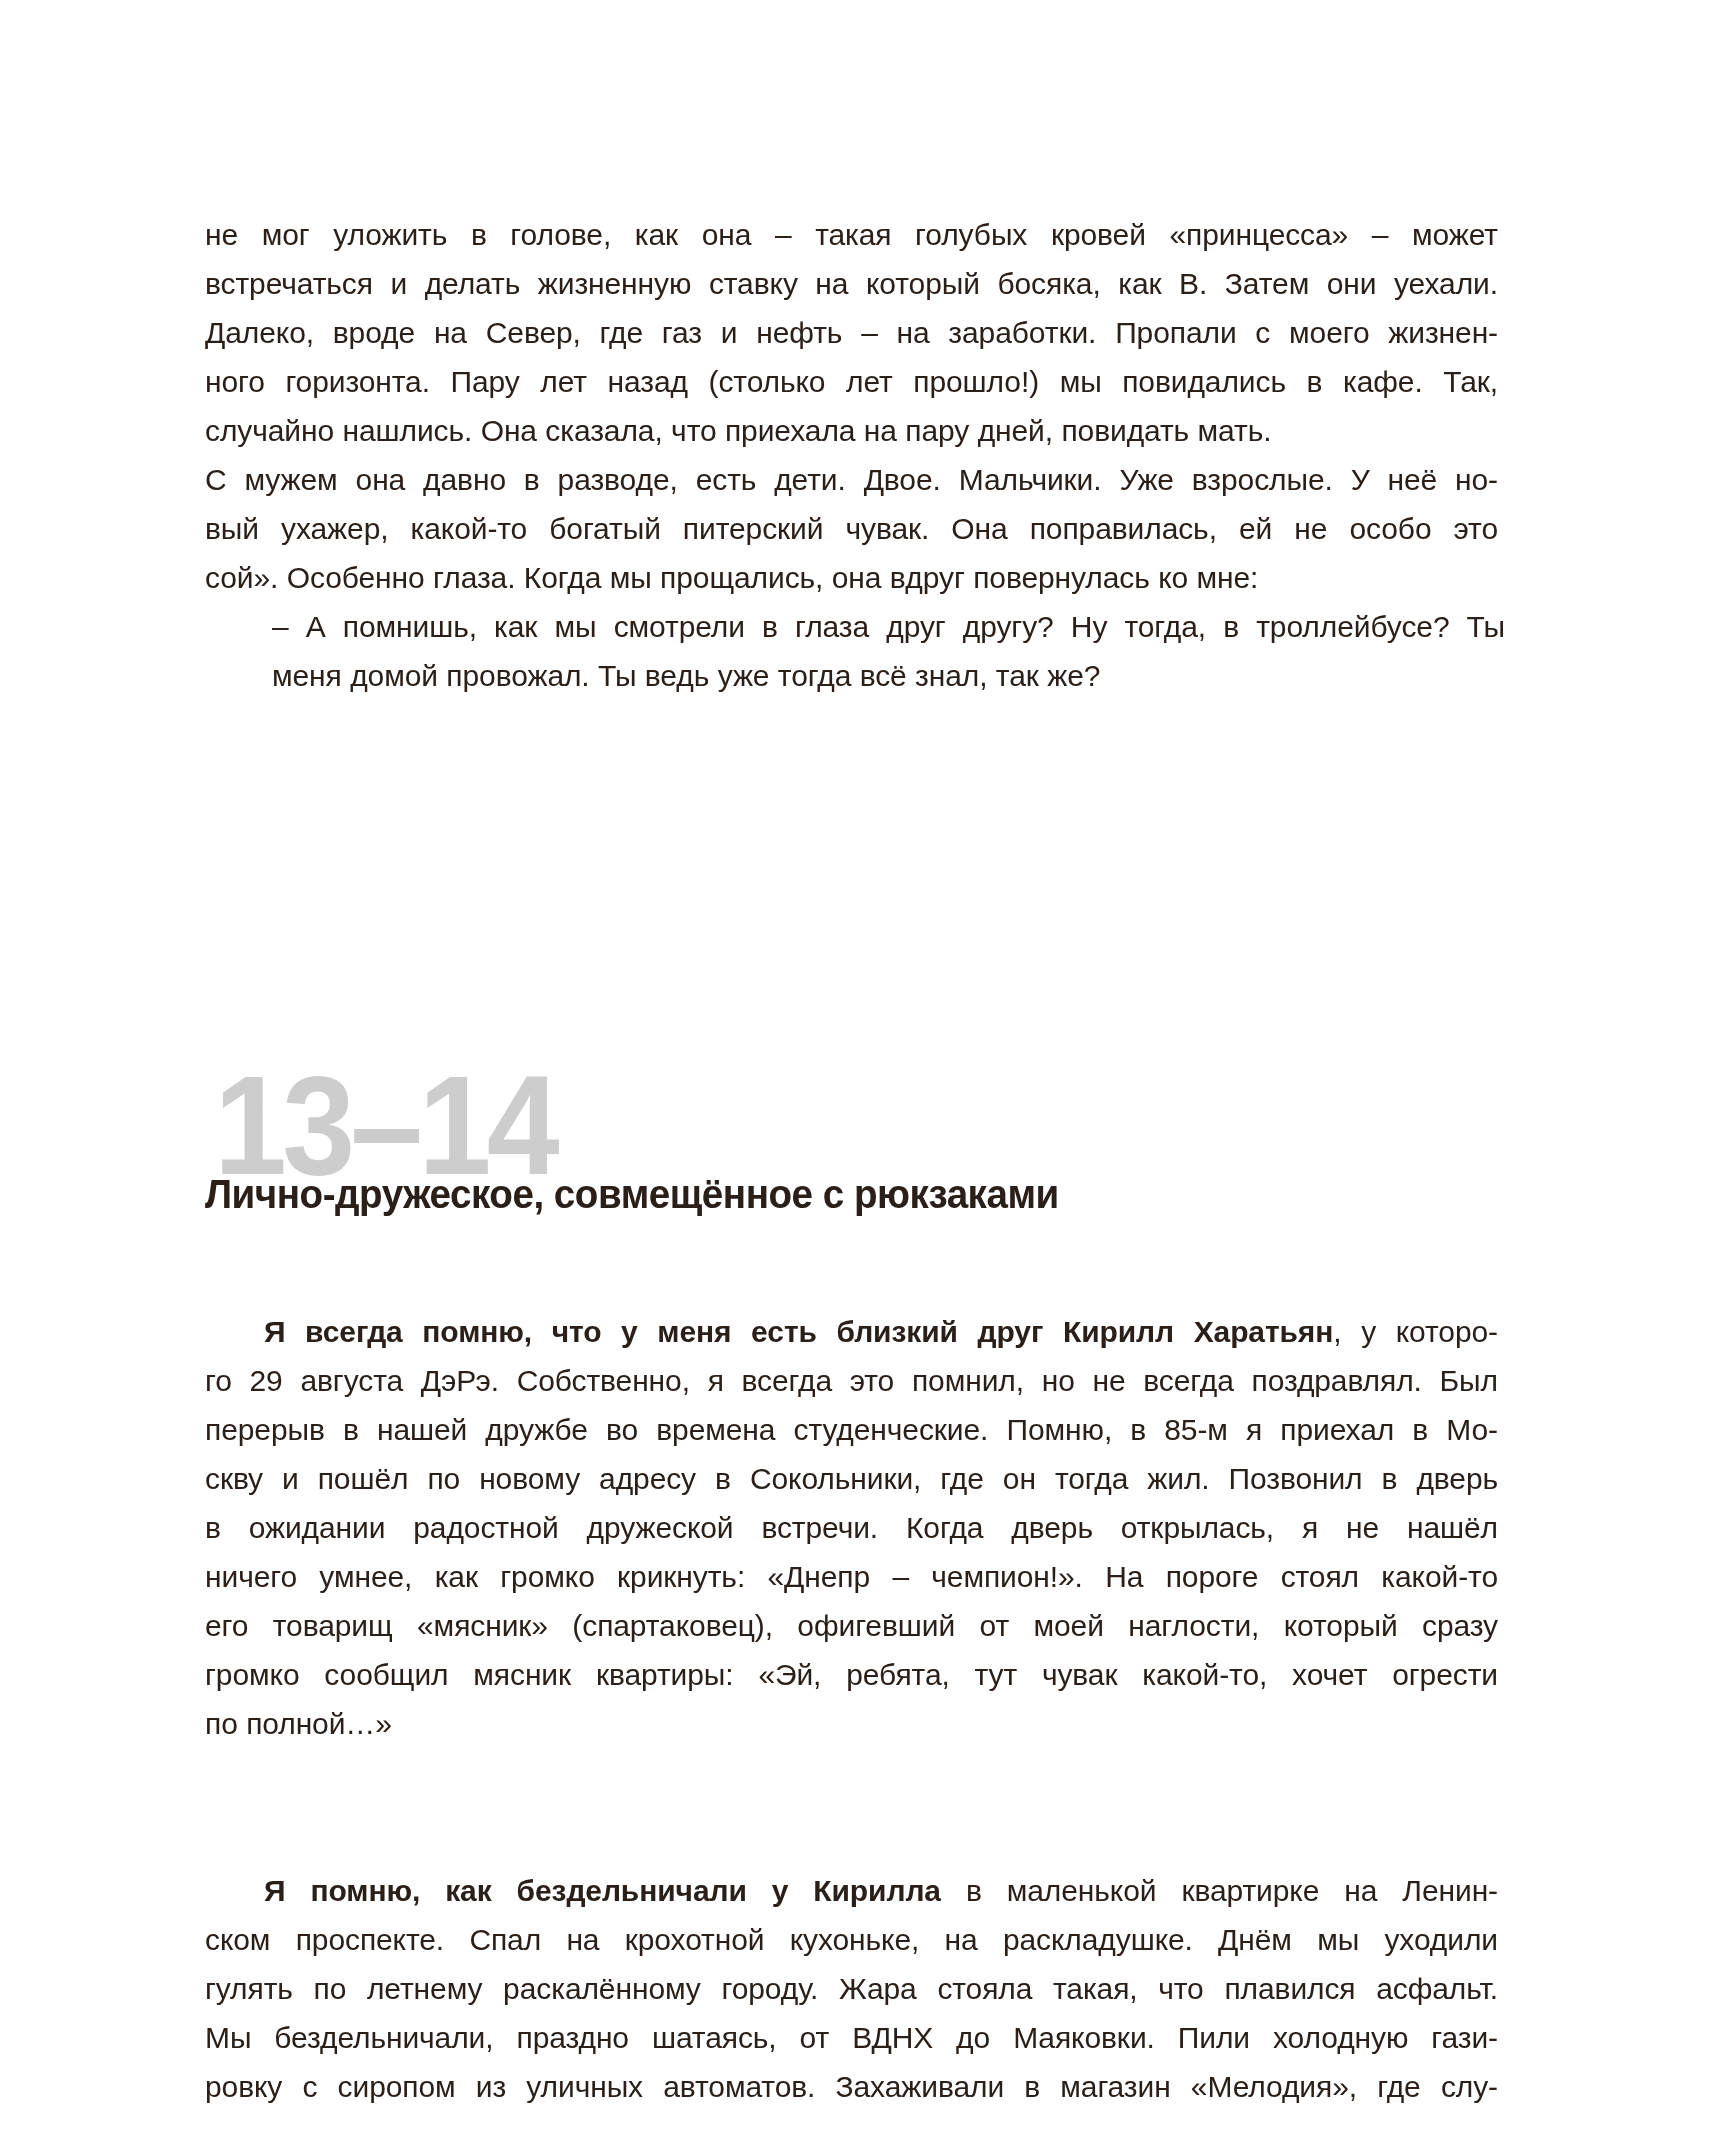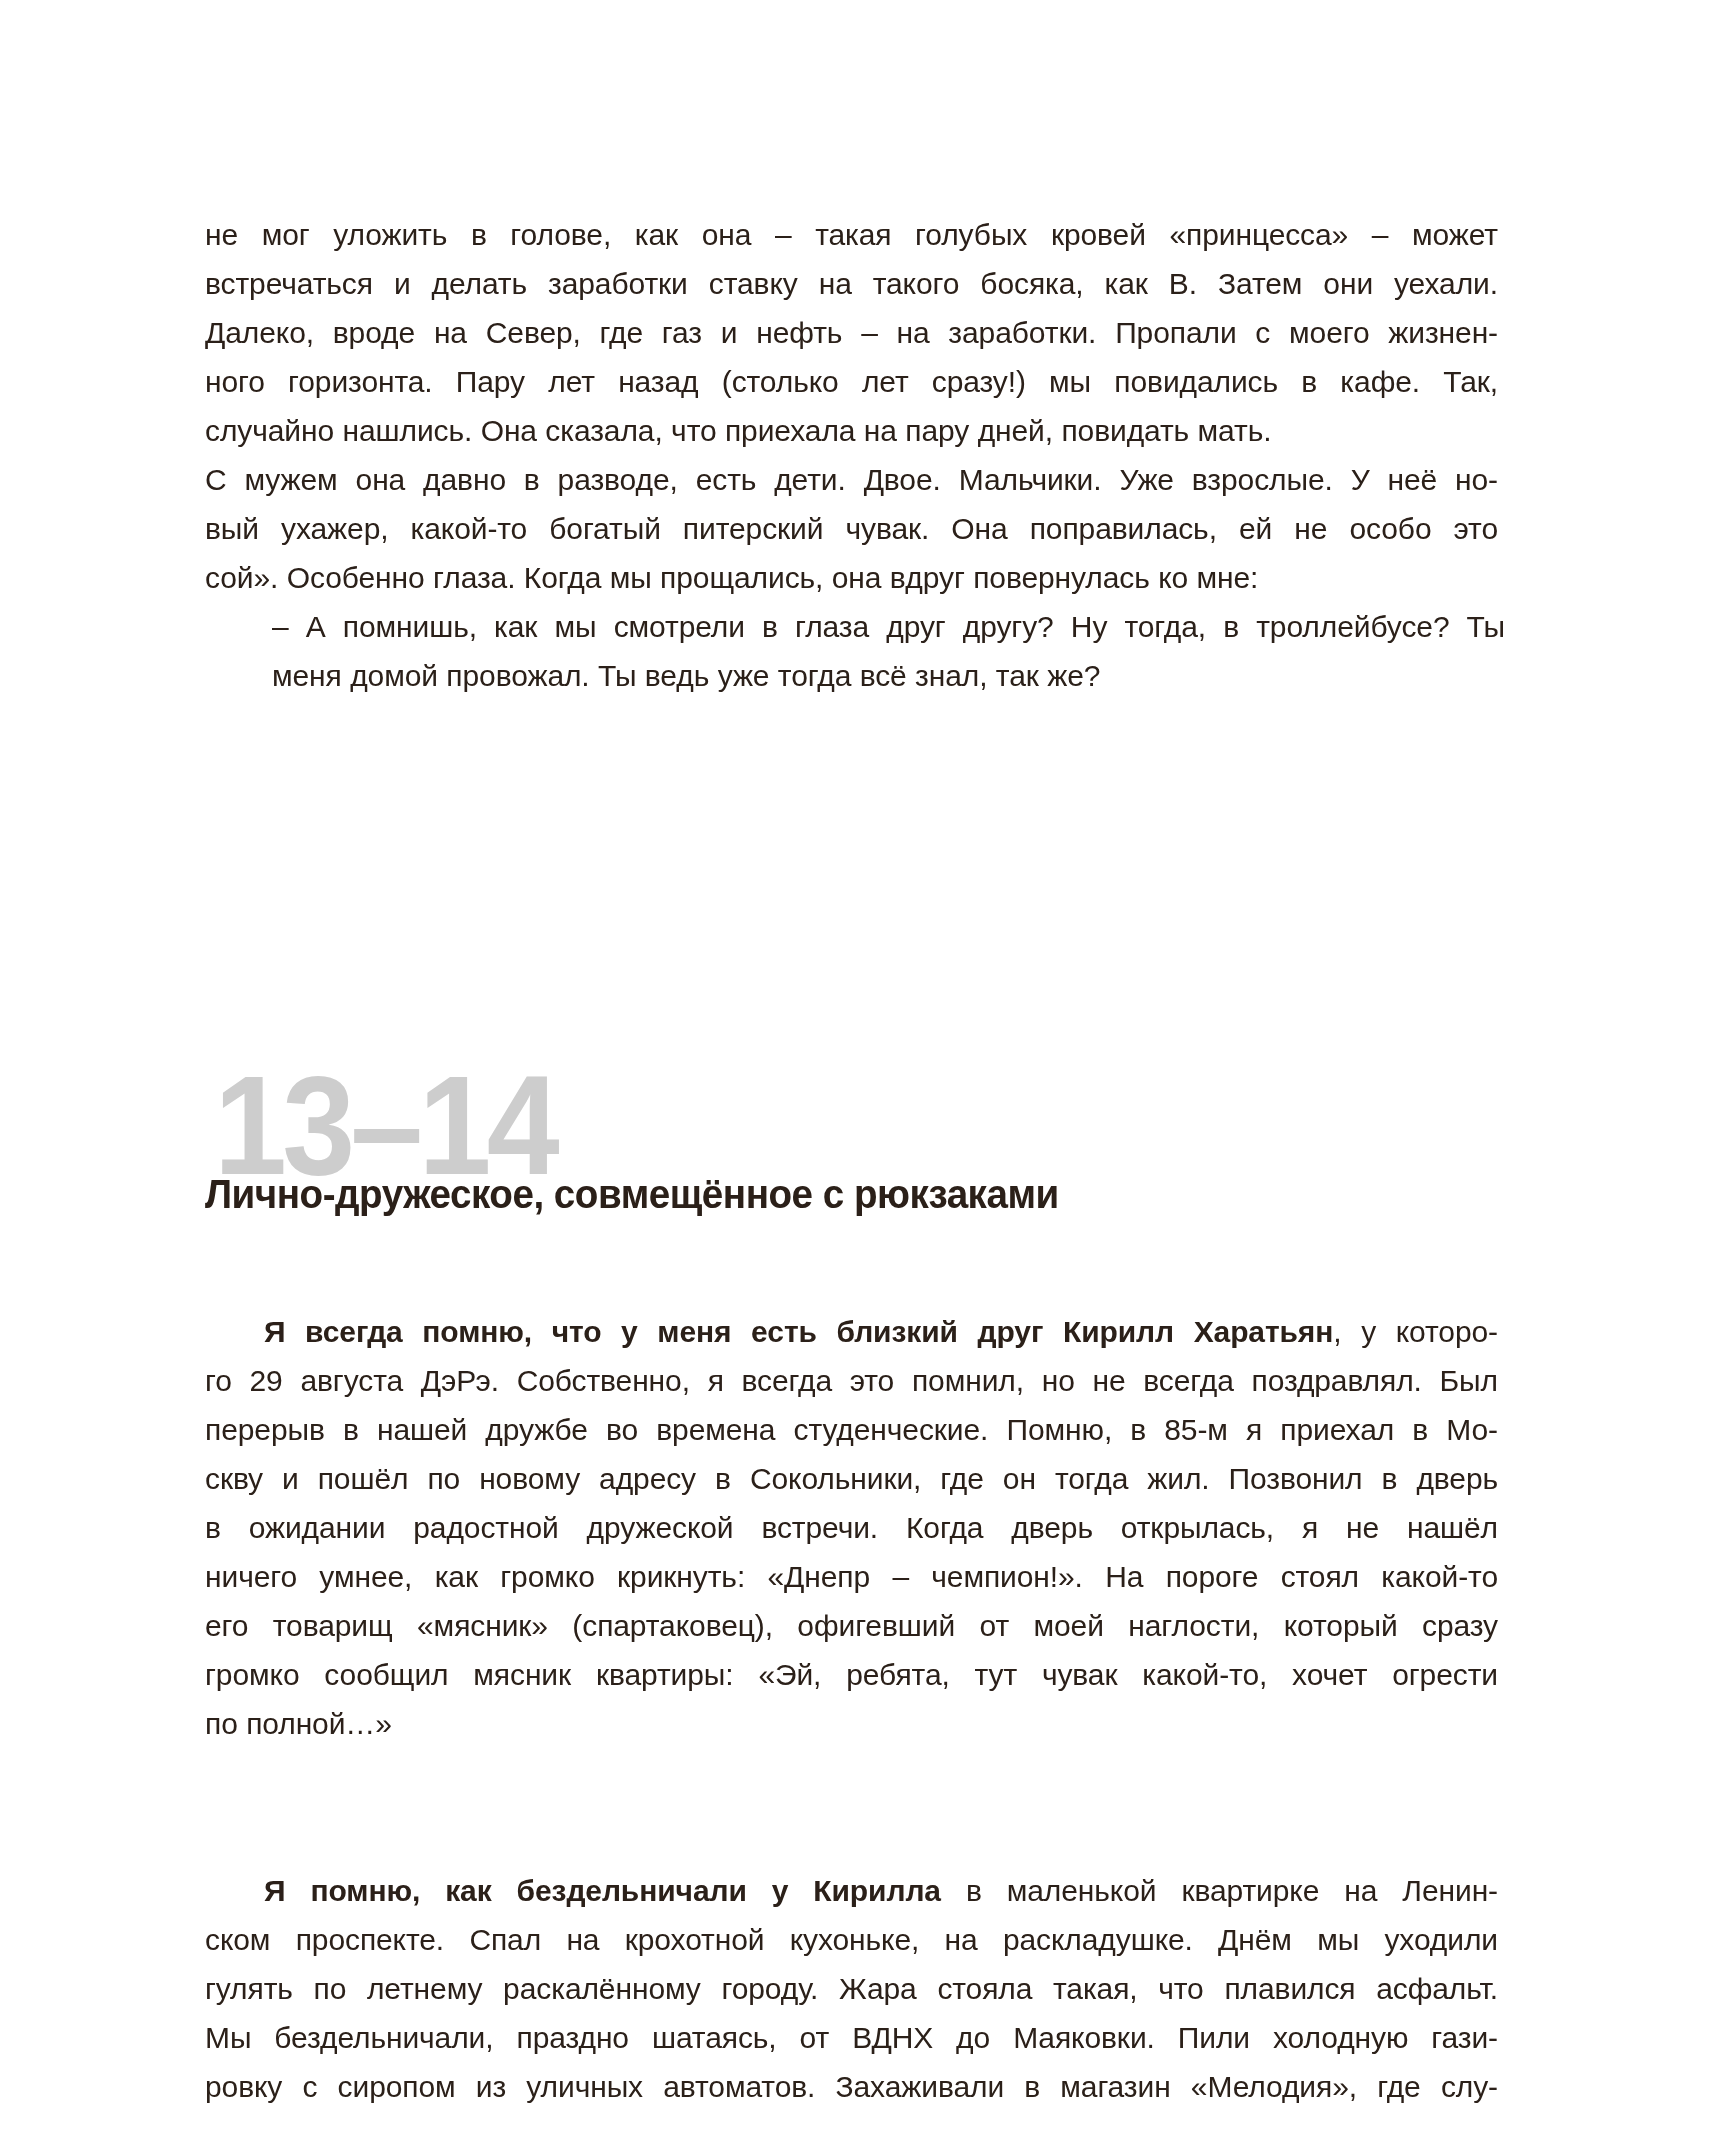--- a/index.html
+++ b/index.html
@@ -107,23 +107,23 @@
   
   .indent { display: inline-block; width: 59px; }
 </style>
 </head>
 <body>
 
 <div class="page">
 
   <div class="col body-text" id="block-top">
     <span class="ln">не мог уложить в голове, как она – такая голубых кровей «принцесса» – может</span>
-    <span class="ln">встречаться и делать заработки ставку на такого босяка, как В. Затем они уехали.</span>
+    <span class="ln">встречаться и делать жизненную ставку на который босяка, как В. Затем они уехали.</span>
     <span class="ln">Далеко, вроде на Север, где газ и нефть – на заработки. Пропали с моего жизнен-</span>
-    <span class="ln">ного горизонта. Пару лет назад (столько лет сразу!) мы повидались в кафе. Так,</span>
+    <span class="ln">ного горизонта. Пару лет назад (столько лет прошло!) мы повидались в кафе. Так,</span>
     <span class="ln last">случайно нашлись. Она сказала, что приехала на пару дней, повидать мать.</span>
     <span class="ln">С мужем она давно в разводе, есть дети. Двое. Мальчики. Уже взрослые. У неё но-</span>
     <span class="ln">вый ухажер, какой-то богатый питерский чувак. Она поправилась, ей не особо это</span>
     <span class="ln last">сой». Особенно глаза. Когда мы прощались, она вдруг повернулась ко мне:</span>
 
     <div class="dialogue">
       <span class="ln">– А помнишь, как мы смотрели в глаза друг другу? Ну тогда, в троллейбусе? Ты</span>
       <span class="ln last">меня домой провожал. Ты ведь уже тогда всё знал, так же?</span>
     </div>
   </div>

